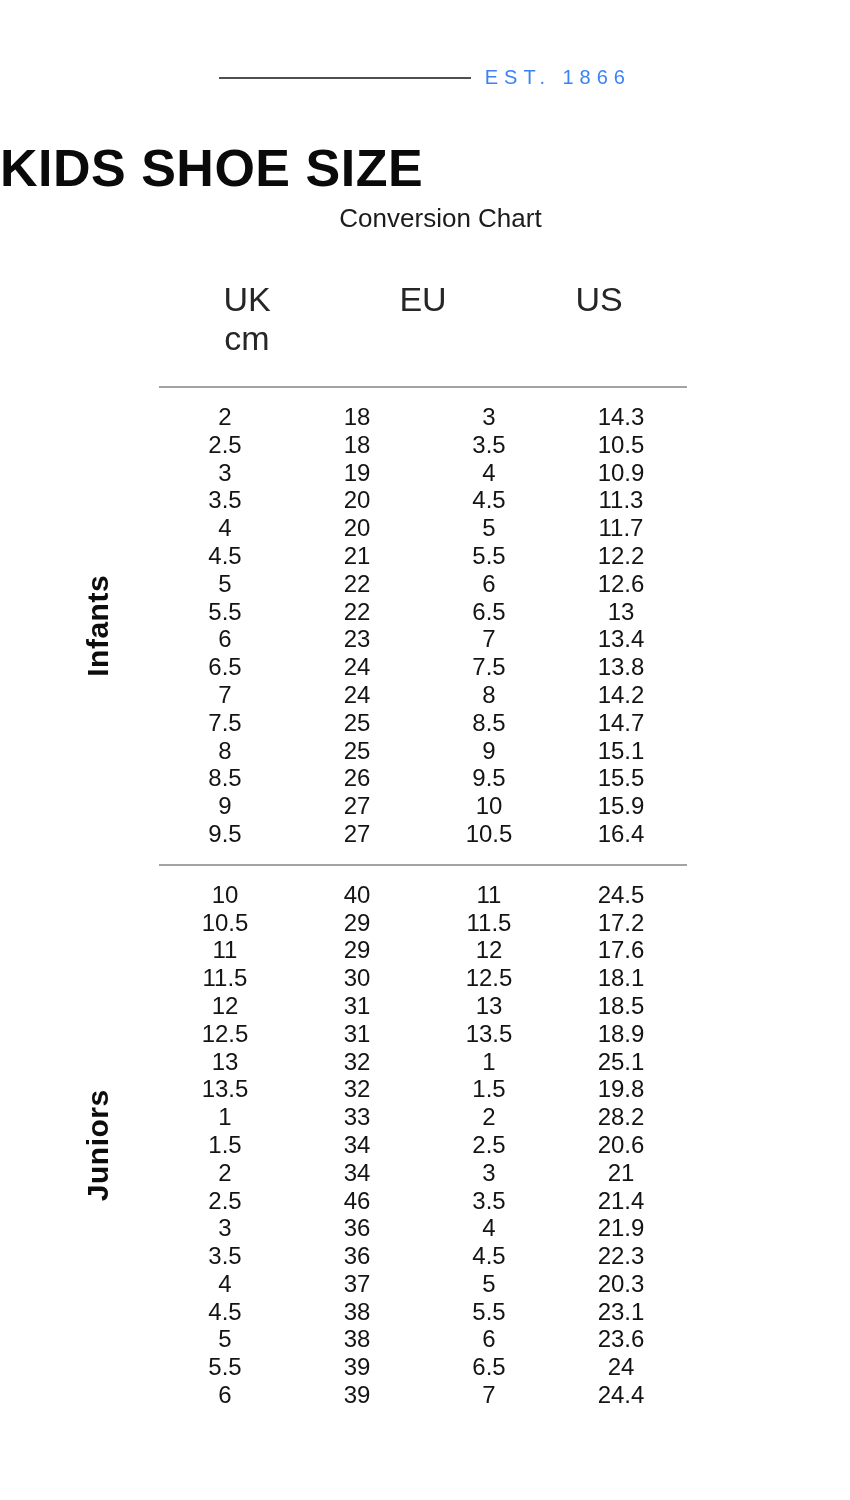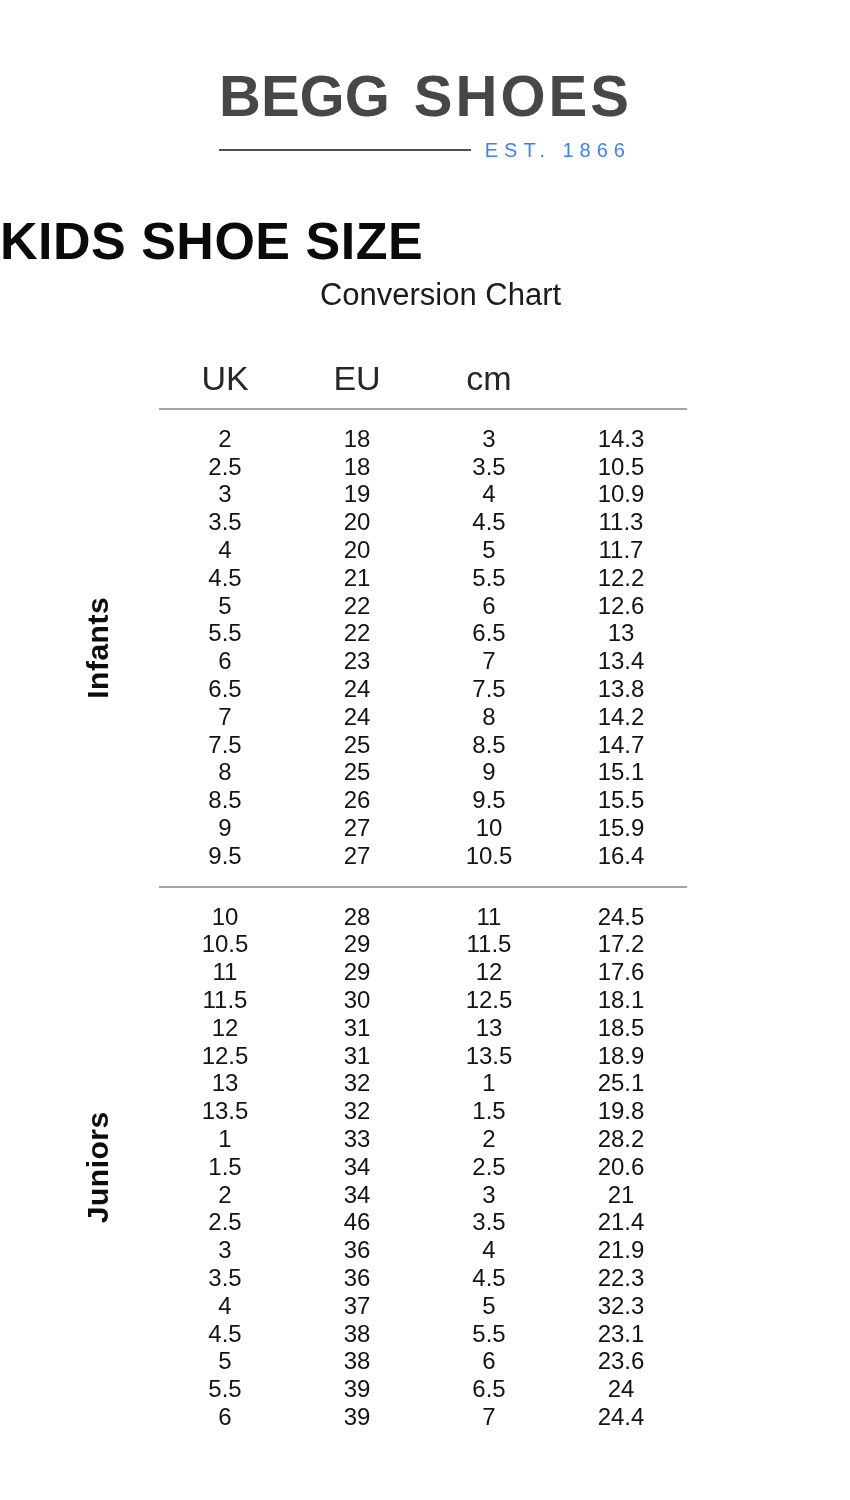--- a/index.html
+++ b/index.html
@@ -26,29 +26,29 @@
   }
 
   
   .title {
     margin: 50px 0 0; text-align: left;
     font-size: 52px; font-weight: 700; letter-spacing: 0.5px;
     color: #0a0a0a; line-height: 1.15;
   }
   .subtitle {
     margin: 4px 0 0; text-align: center;
-    font-size: 31px; font-weight: 400; color: #1b1b1b; line-height: 1.2; padding-left: 31px;
+    font-size: 26px; font-weight: 400; color: #1b1b1b; line-height: 1.2; padding-left: 31px;
   }
 
   
   .table { width: 528px; margin: 46px 0 0 159px; }
   .thead {
-    display: grid; grid-template-columns: repeat(4, 1fr);
+    display: grid; grid-template-columns: repeat(3, 1fr);
     text-align: center; font-size: 34px; font-weight: 400; color: #262626;
-    padding-bottom: 10px; border-bottom: 2px solid #a3a3a3;
+    padding-bottom: 28px; border-bottom: 2px solid #a3a3a3;
   }
   .section { position: relative; padding: 15px 0 16px; }
   .section + .section { border-top: 2px solid #a3a3a3; }
   .row {
     display: grid; grid-template-columns: repeat(4, 1fr);
     text-align: center; height: 27.8px; line-height: 27.8px;
     font-size: 24px; color: #141414; white-space: nowrap;
   }
   .side-label {
     position: absolute; left: -89px; top: 0; height: 100%; width: 56px;
@@ -57,36 +57,34 @@
     font-size: 30px; font-weight: 700; letter-spacing: 0.5px; color: #0d0d0d;
     white-space: nowrap;
   }
 </style>
 </head>
 <body>
 
 <div class="page">
 
   <header class="logo">
-    <div class="brand-line">
-      <span class="brand-begg">BEGG</span><span class="brand-shoes">SHOES</span>
-    </div>
     <div class="est-line">
       <span class="est-rule"></span>
       <span class="est-text">EST. 1866</span>
     </div>
   </header>
 
   <h1 class="title">KIDS SHOE SIZE</h1>
   <h2 class="subtitle">Conversion Chart</h2>
 
   <div class="table">
     <div class="thead">
       <span>UK</span>
       <span>EU</span>
+      <span>US</span>
       <span>cm</span>
     </div>
     <div class="tbody">
         <div class="section">
           <span class="side-label">Infants</span>
           <div class="row">
             <span class="cell">2</span>
             <span class="cell">18</span>
             <span class="cell">3</span>
             <span class="cell">14.3</span>
@@ -179,21 +177,21 @@
             <span class="cell">9.5</span>
             <span class="cell">27</span>
             <span class="cell">10.5</span>
             <span class="cell">16.4</span>
           </div>
         </div>
         <div class="section">
           <span class="side-label">Juniors</span>
           <div class="row">
             <span class="cell">10</span>
-            <span class="cell">28</span>
+            <span class="cell">40</span>
             <span class="cell">11</span>
             <span class="cell">24.5</span>
           </div>
           <div class="row">
             <span class="cell">10.5</span>
             <span class="cell">29</span>
             <span class="cell">11.5</span>
             <span class="cell">17.2</span>
           </div>
           <div class="row">
@@ -265,21 +263,21 @@
           <div class="row">
             <span class="cell">3.5</span>
             <span class="cell">36</span>
             <span class="cell">4.5</span>
             <span class="cell">22.3</span>
           </div>
           <div class="row">
             <span class="cell">4</span>
             <span class="cell">37</span>
             <span class="cell">5</span>
-            <span class="cell">32.3</span>
+            <span class="cell">20.3</span>
           </div>
           <div class="row">
             <span class="cell">4.5</span>
             <span class="cell">38</span>
             <span class="cell">5.5</span>
             <span class="cell">23.1</span>
           </div>
           <div class="row">
             <span class="cell">5</span>
             <span class="cell">38</span>

